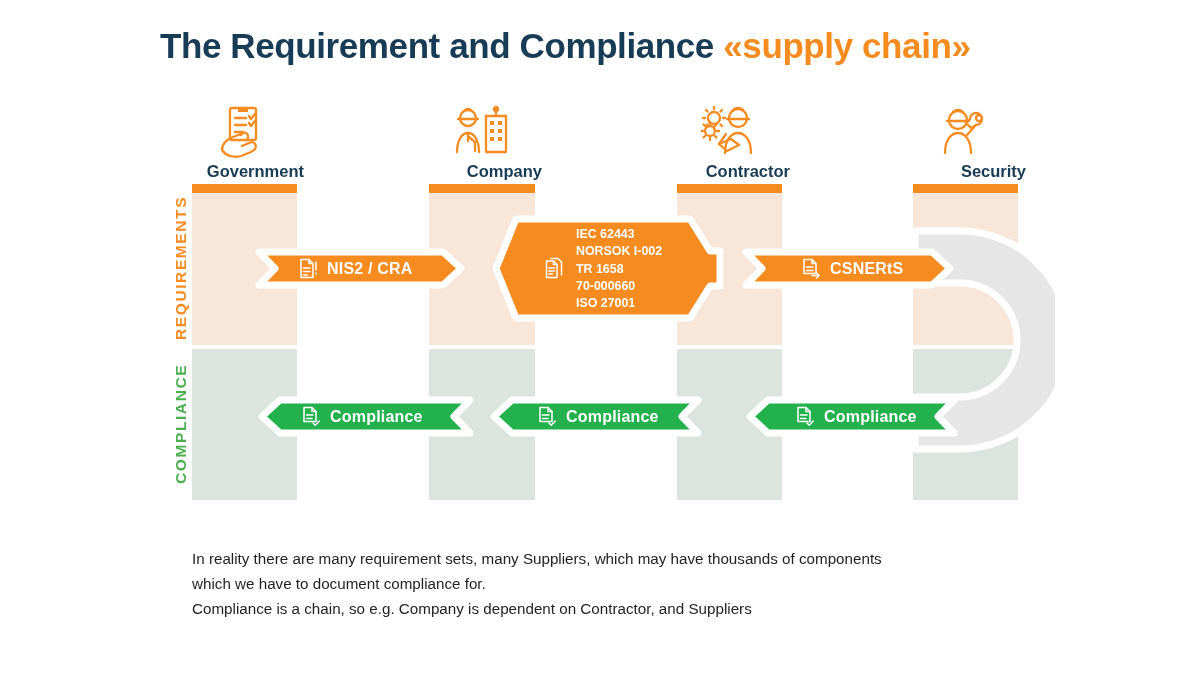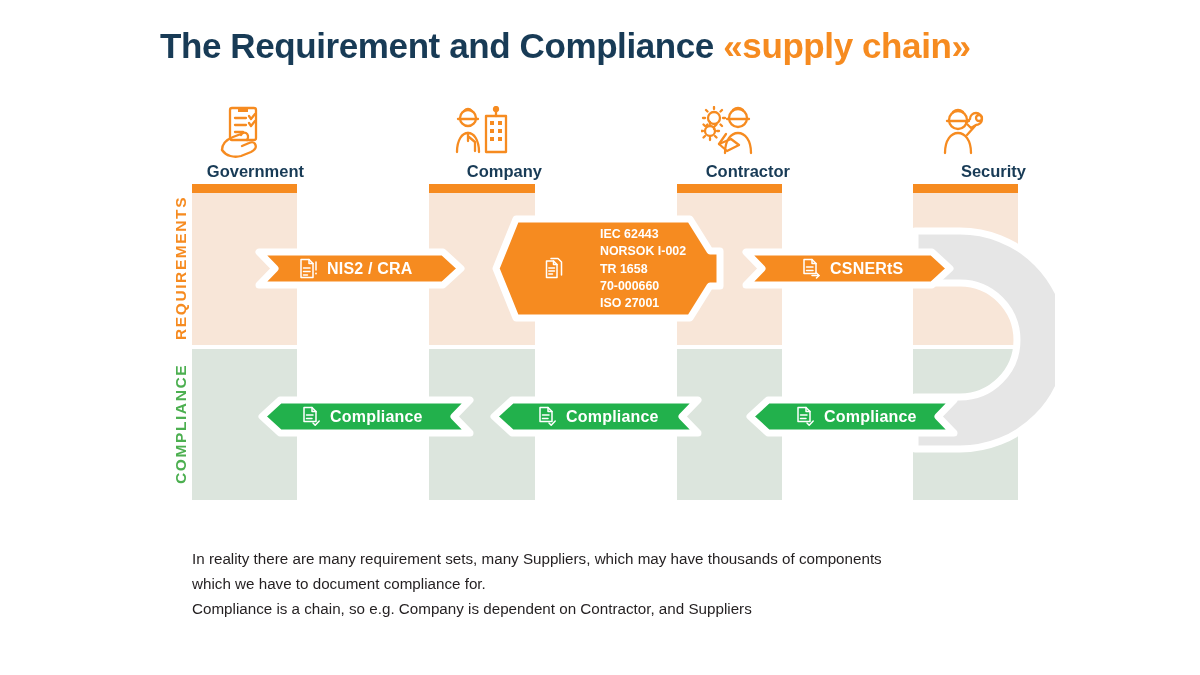--- a/index.html
+++ b/index.html
@@ -215,21 +215,21 @@
     <div style="position:absolute;left:53px;top:42px;">
       <svg width="22" height="25" viewBox="0 0 22 25" fill="none" stroke="#ffffff" stroke-width="1.5" stroke-linecap="round" stroke-linejoin="round">
         <path d="M1.5 4 h7 l3.5 3.5 v13 h-10.5 z"></path>
         <path d="M6 1.5 h7 l3.5 3.5 v13"></path>
         <path d="M8.5 4 v3.5 h3.5"></path>
         <line x1="3.8" y1="11" x2="9.5" y2="11"></line>
         <line x1="3.8" y1="14" x2="9.5" y2="14"></line>
         <line x1="3.8" y1="17" x2="7.5" y2="17"></line>
       </svg>
     </div>
-    <div class="std-list" style="left:84px;top:11px;margin-left:24px;">
+    <div class="std-list" style="left:84px;top:11px;">
       <div>IEC 62443</div>
       <div>NORSOK I-002</div>
       <div>TR 1658</div>
       <div>70-000660</div>
       <div>ISO 27001</div>
       <div>NIS2 / CRA</div>
     </div>
   </div>
 
   <div class="arrow-wrap" style="left:742px;top:248px;">

